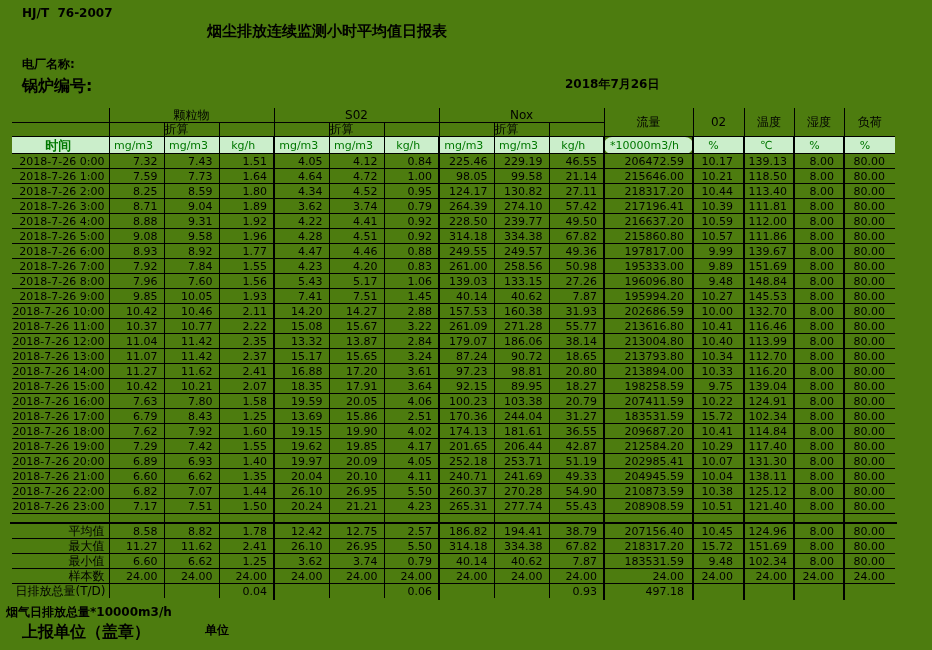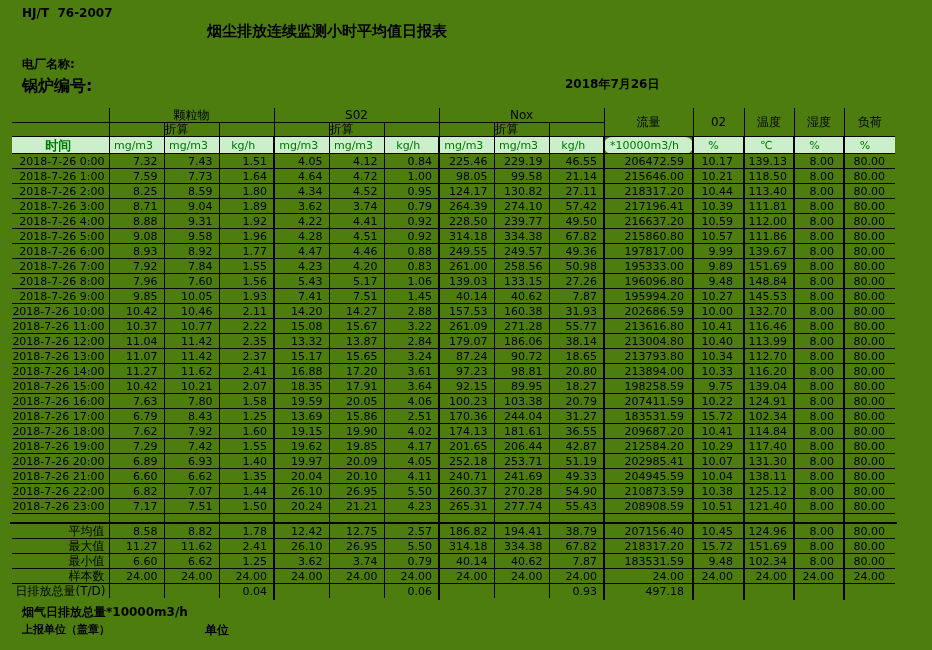--- a/index.html
+++ b/index.html
@@ -3,22 +3,22 @@
 <meta charset="utf-8">
 <style>
   html,body{margin:0;padding:0;background:#fff;}
   .page{position:relative;width:932px;height:650px;background:#4d7c0f;overflow:hidden;
         font-family:"DejaVu Sans",sans-serif;color:#000;}
   .std{position:absolute;left:22px;top:6px;font-weight:bold;font-size:12px;white-space:pre;}
   .title{position:absolute;left:207px;top:22px;font-weight:bold;font-size:15px;}
   .plant{position:absolute;left:22px;top:56px;font-weight:bold;font-size:12px;}
   .boiler{position:absolute;left:22px;top:76px;font-weight:bold;font-size:16px;}
   .date{position:absolute;left:565px;top:76px;font-weight:bold;font-size:12px;}
-  .ft1{position:absolute;left:22px;top:604px;font-size:12px;font-weight:bold;}
-  .ft2{position:absolute;left:22px;top:622px;font-size:11px;font-weight:bold;}
+  .ft1{position:absolute;left:6px;top:604px;font-size:12px;font-weight:bold;}
+  .ft2{position:absolute;left:22px;top:622px;font-size:16px;font-weight:bold;}
   .ft3{position:absolute;left:205px;top:622px;font-size:12px;font-weight:bold;}
 
   table.rep{position:absolute;left:10px;top:106px;width:885px;table-layout:fixed;
             border-collapse:collapse;border:2px solid #4d7c0f;}
   table.rep td{border:1px solid #000;padding:0;margin:0;overflow:hidden;white-space:nowrap;
                font-size:11px;line-height:13px;height:14px;text-align:right;vertical-align:middle;}
   
   tr.h1 td{height:14px;text-align:center;font-size:12px;}
   tr.h2 td{height:13px;text-align:left;font-size:12px;}
   tr.units td{height:16px;text-align:center;background:#CBEECB;color:#007700;font-size:11px;}

